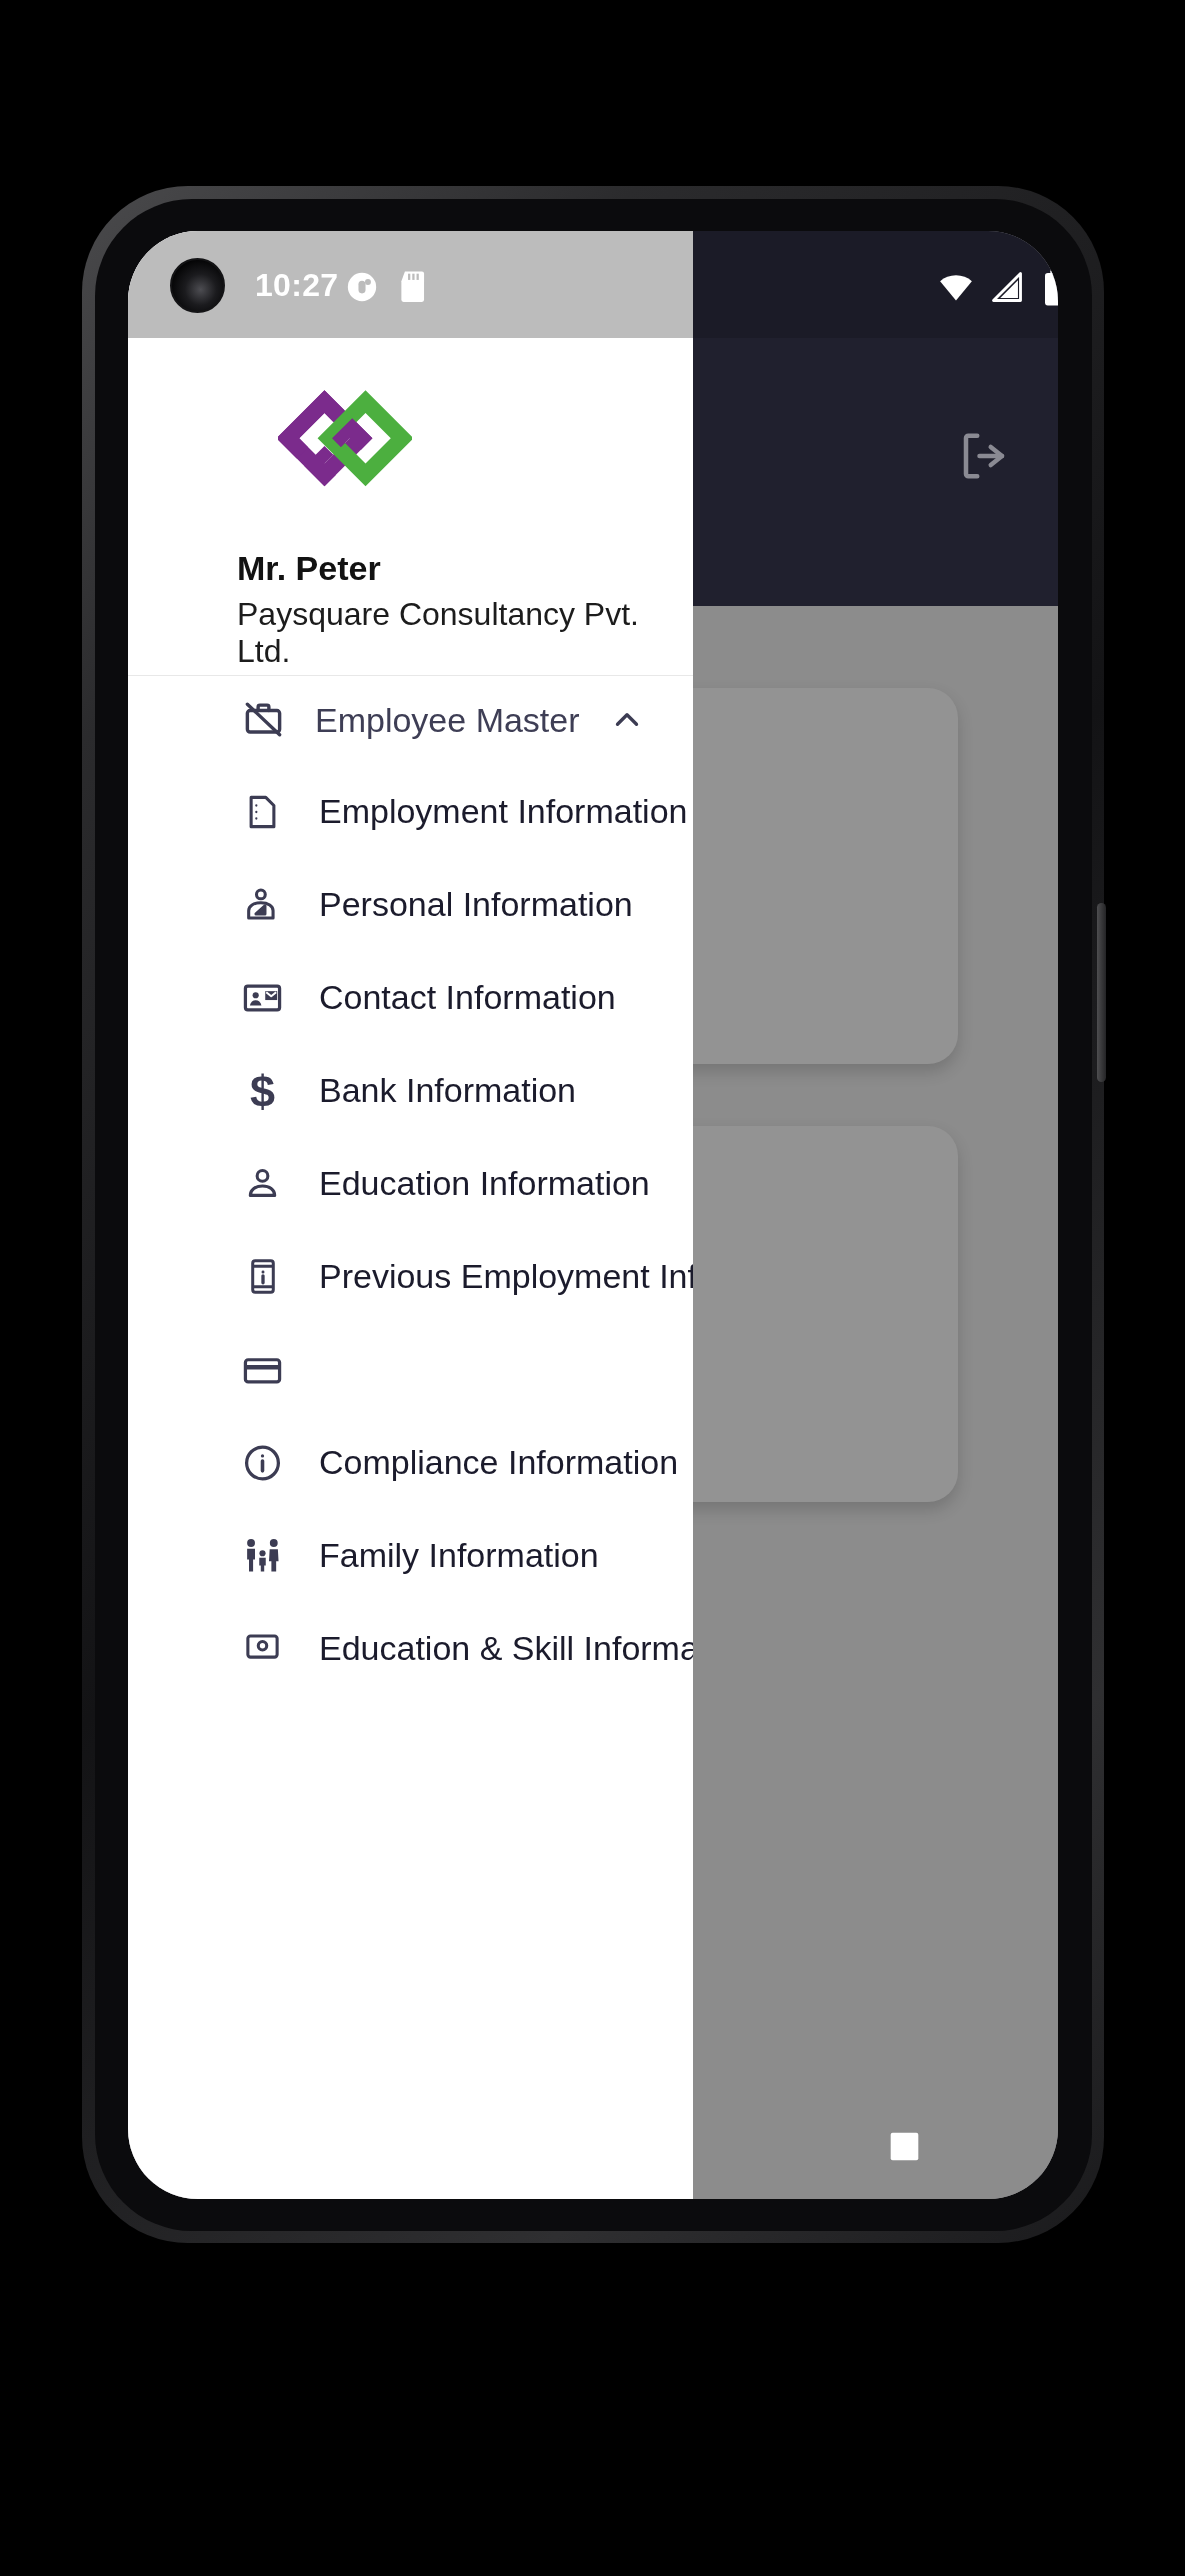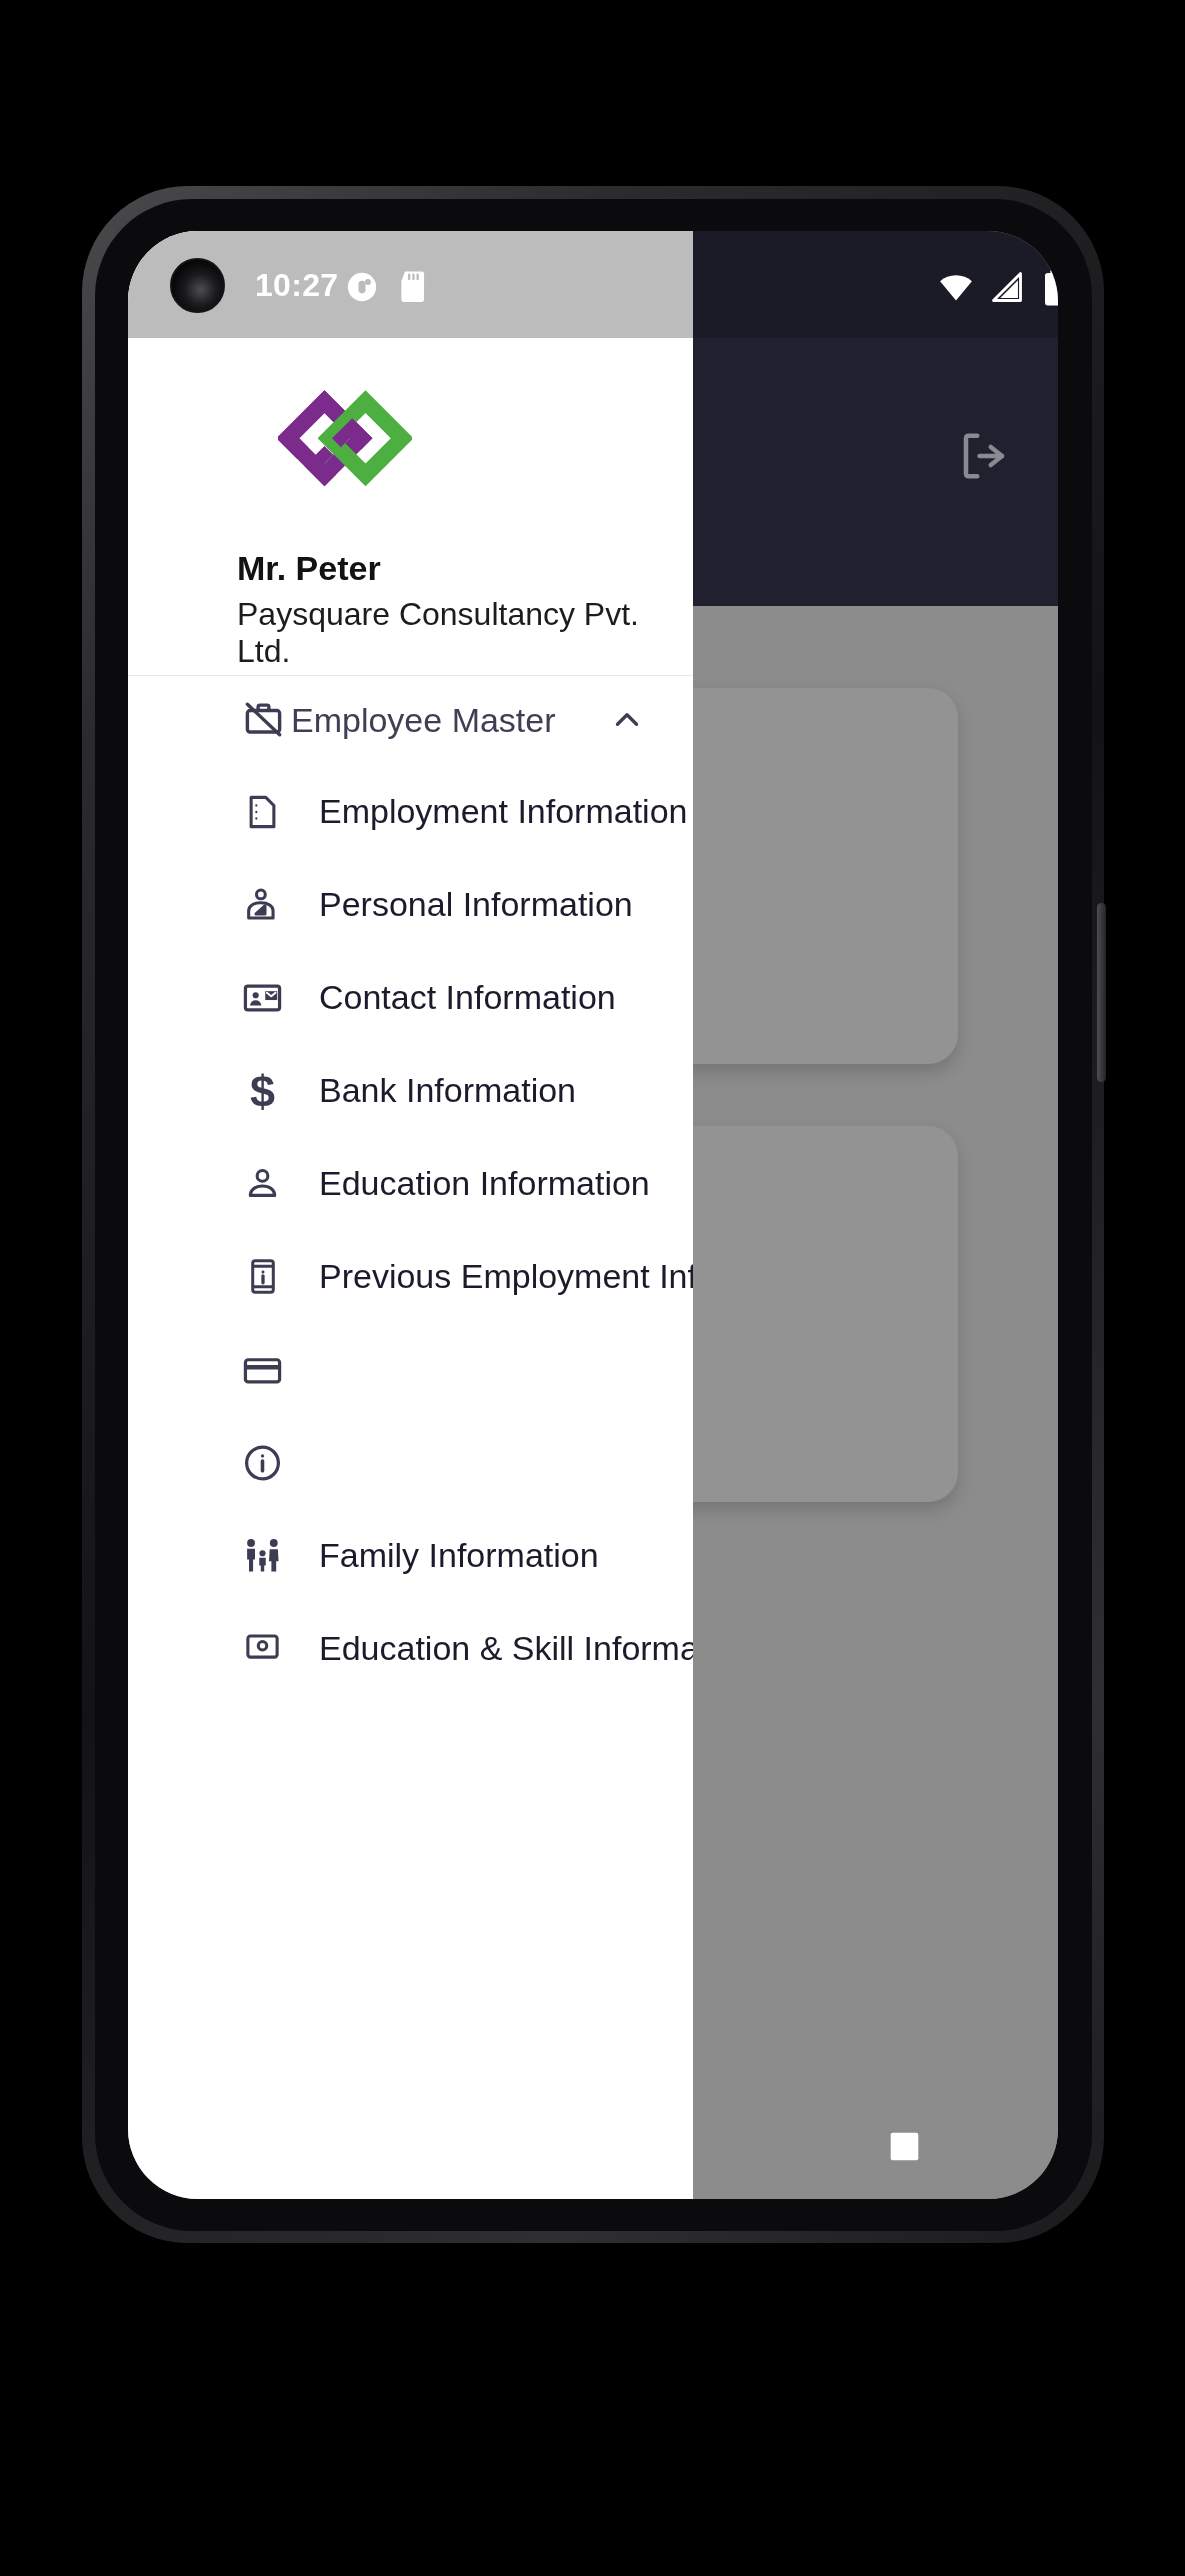--- a/index.html
+++ b/index.html
@@ -138,21 +138,21 @@
     position: absolute; left: 109px; top: 258px;
     font-size: 32px; font-weight: 400; color: #1c1c1c;
   }
 
   #drawer-menu {
     position: absolute; left: 0; top: 445px; width: 100%;
   }
 
   .menu-section-header {
     position: relative; display: flex; align-items: center;
-    height: 89px; padding-left: 74px; padding-right: 39px;
+    height: 89px; padding-left: 98px; padding-right: 39px;
   }
   .menu-section-header .sec-icon {
     position: absolute; left: 114px; top: 50%; transform: translateY(-50%);
   }
   .menu-section-header .sec-label {
     margin-left: 89px;
     font-size: 34px; color: #3e3e55; font-weight: 400;
     white-space: nowrap;
   }
   .menu-section-header .sec-chevron {
@@ -348,20 +348,21 @@
       </div>
 
       <div class="menu-item">
         <span class="mi-icon">
           <svg width="41" height="41" viewBox="0 0 24 24" fill="none" stroke="#3c3c53" stroke-width="1.9" stroke-linecap="round">
             <circle cx="12" cy="12" r="9.3"></circle>
             <circle cx="12" cy="7.9" r="0.95" fill="#3c3c53" stroke="none"></circle>
             <line x1="12" y1="10.8" x2="12" y2="16.6" stroke-width="2.1"></line>
           </svg>
         </span>
+        <span class="mi-label">Compliance Information</span>
       </div>
 
       <div class="menu-item">
         <span class="mi-icon">
           <svg width="41" height="41" viewBox="0 0 24 24" fill="#3c3c53">
             <circle cx="5.3" cy="4.4" r="2.3"></circle>
             <path d="M3 7.7 H7.6 V14 H6.5 V21 H4.1 V14 H3 Z"></path>
             <circle cx="12" cy="10.4" r="1.8"></circle>
             <path d="M10.1 13 H13.9 V17.5 H13 V21 H11 V17.5 H10.1 Z"></path>
             <circle cx="18.6" cy="4.4" r="2.3"></circle>

